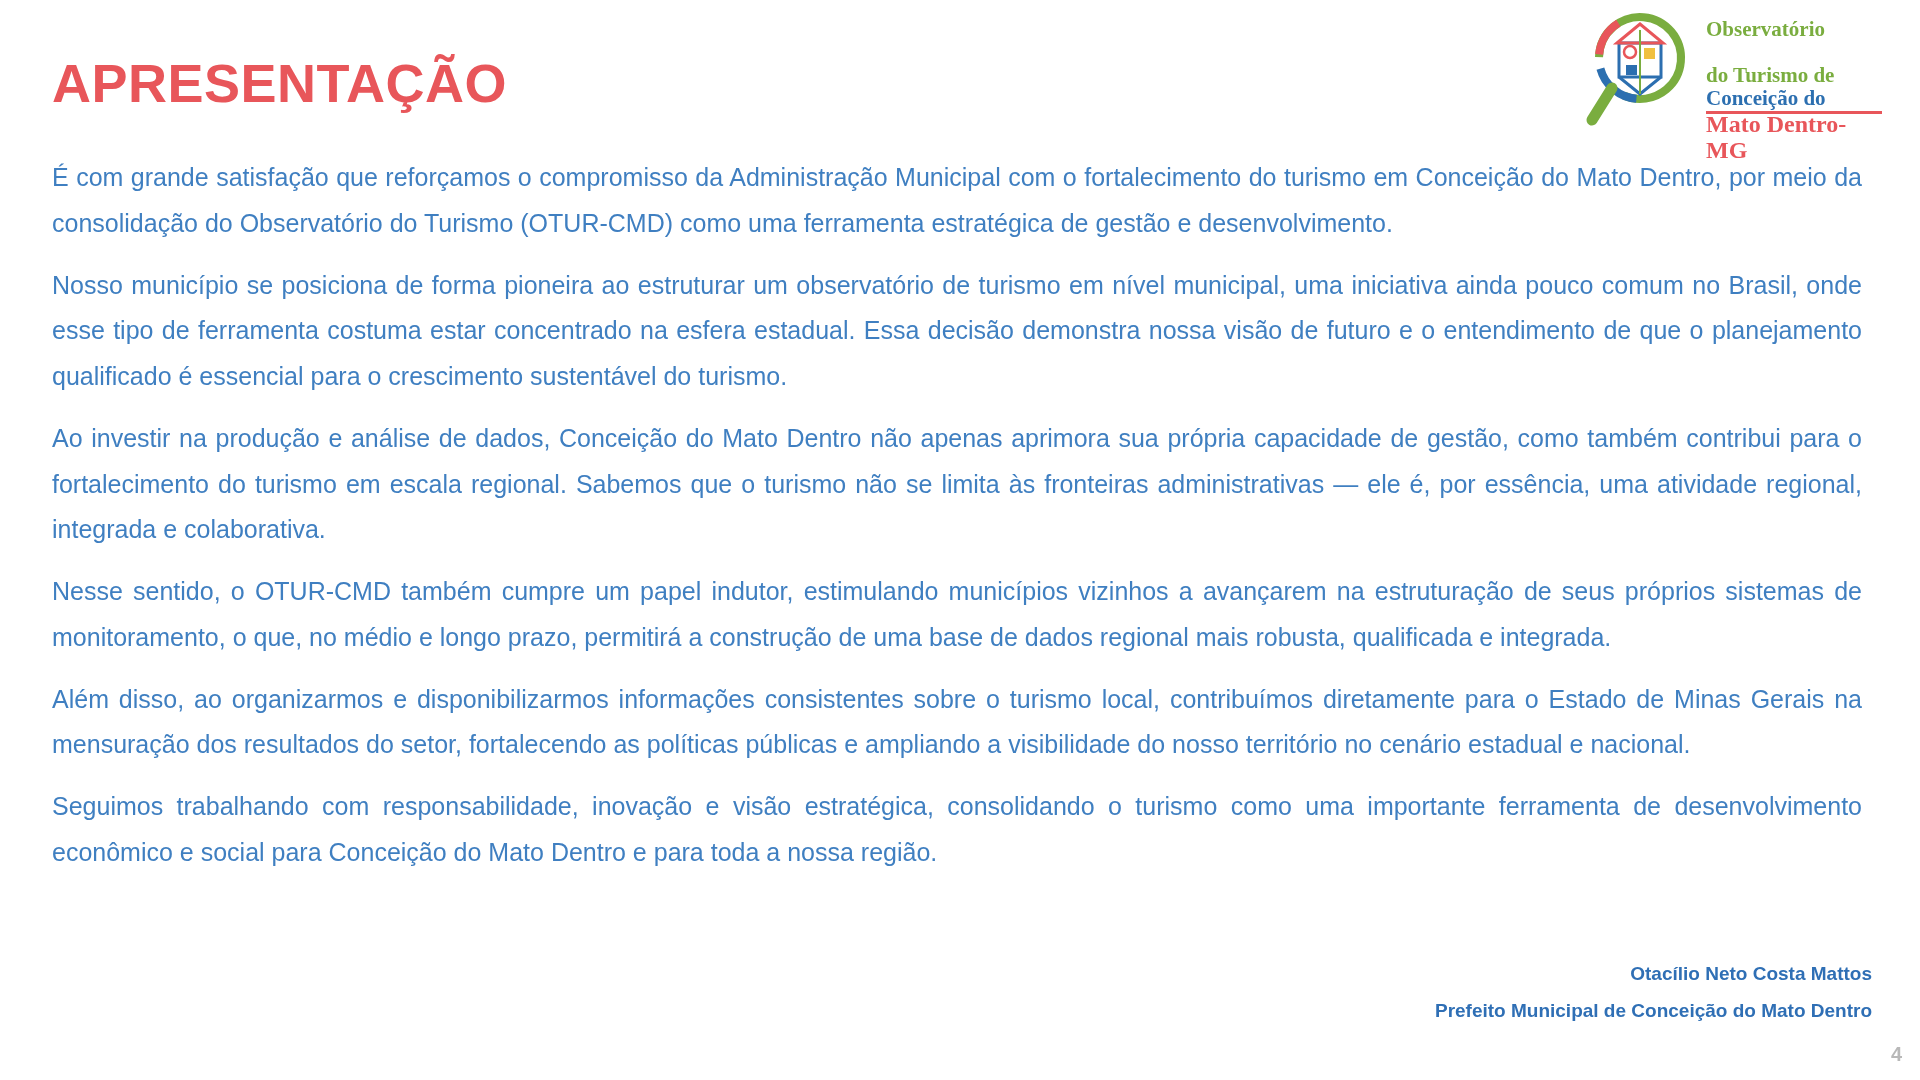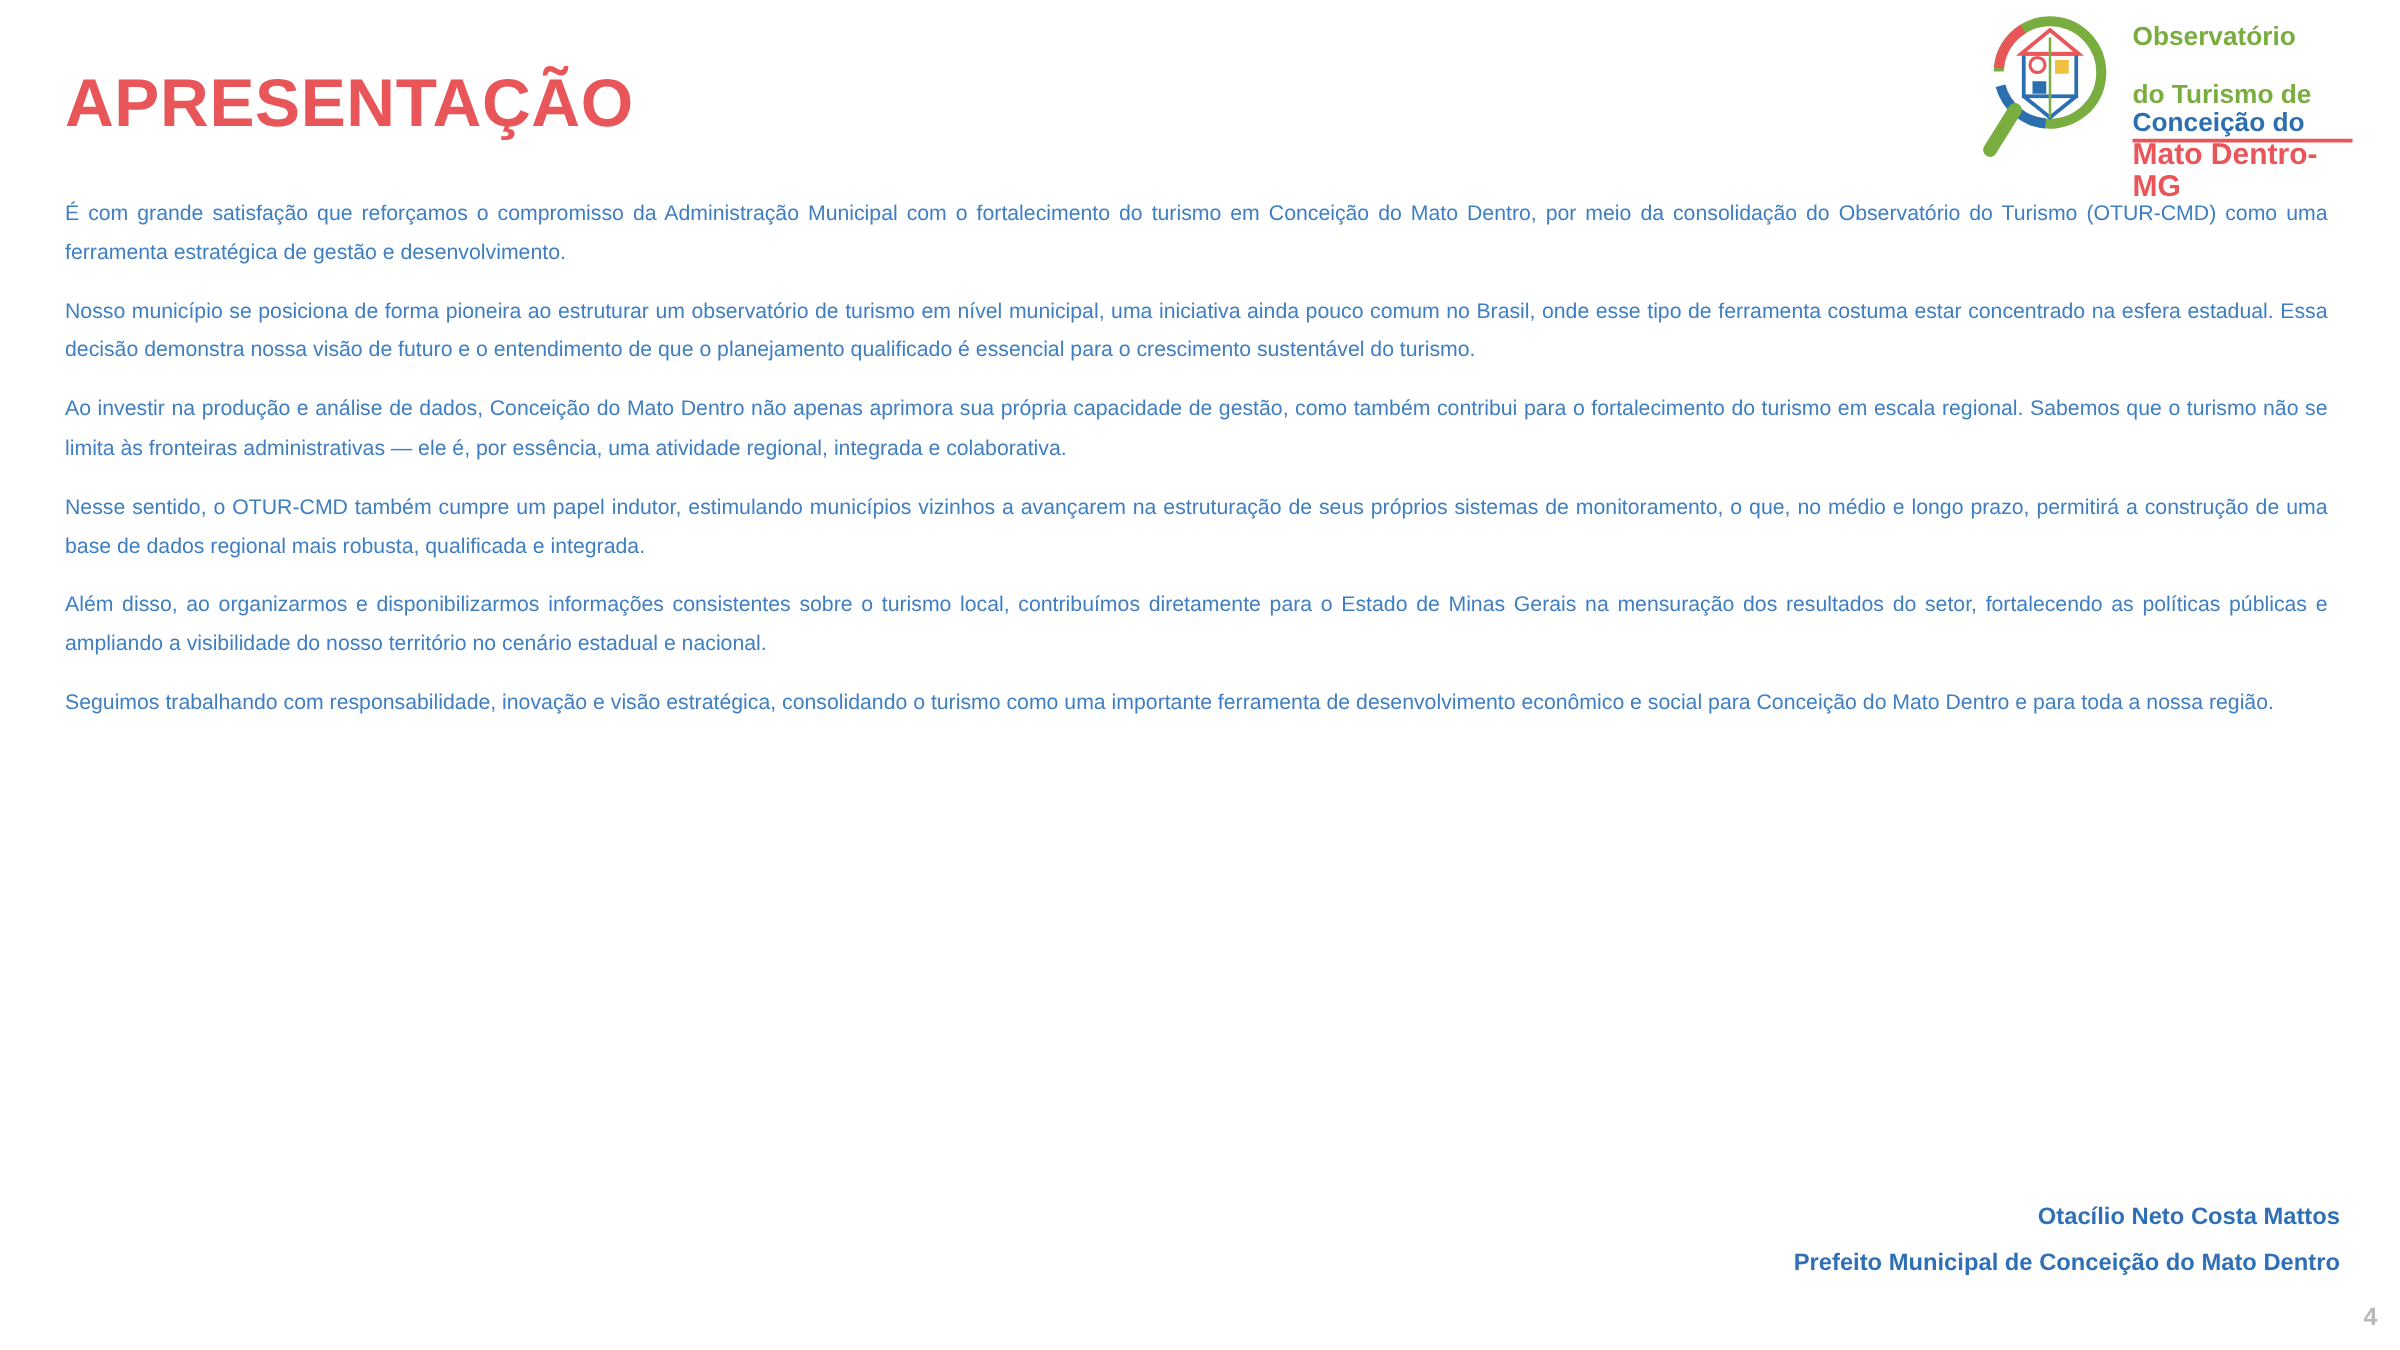--- a/index.html
+++ b/index.html
@@ -35,20 +35,21 @@
     white-space: nowrap;
   }
 
   
   .logo {
     position: absolute;
     right: 36px;
     top: 8px;
     width: 300px;
     height: 128px;
+    font-family: Liberation Serif, serif;
   }
   .logo-mark {
     position: absolute;
     left: 0;
     top: 0;
     width: 118px;
     height: 122px;
   }
   .logo-text {
     position: absolute;
@@ -74,21 +75,21 @@
 
   
   .content {
     position: absolute;
     left: 52px;
     top: 155px;
     width: 1810px;
   }
   .para {
     color: #3f7fc1;
-    font-size: 17px;
+    font-size: 25px;
     line-height: 1.83;
     text-align: justify;
     text-justify: inter-word;
     margin: 0 0 16px 0;
   }
   .para:last-child { margin-bottom: 0; }
 
   
   .signature {
     position: absolute;

